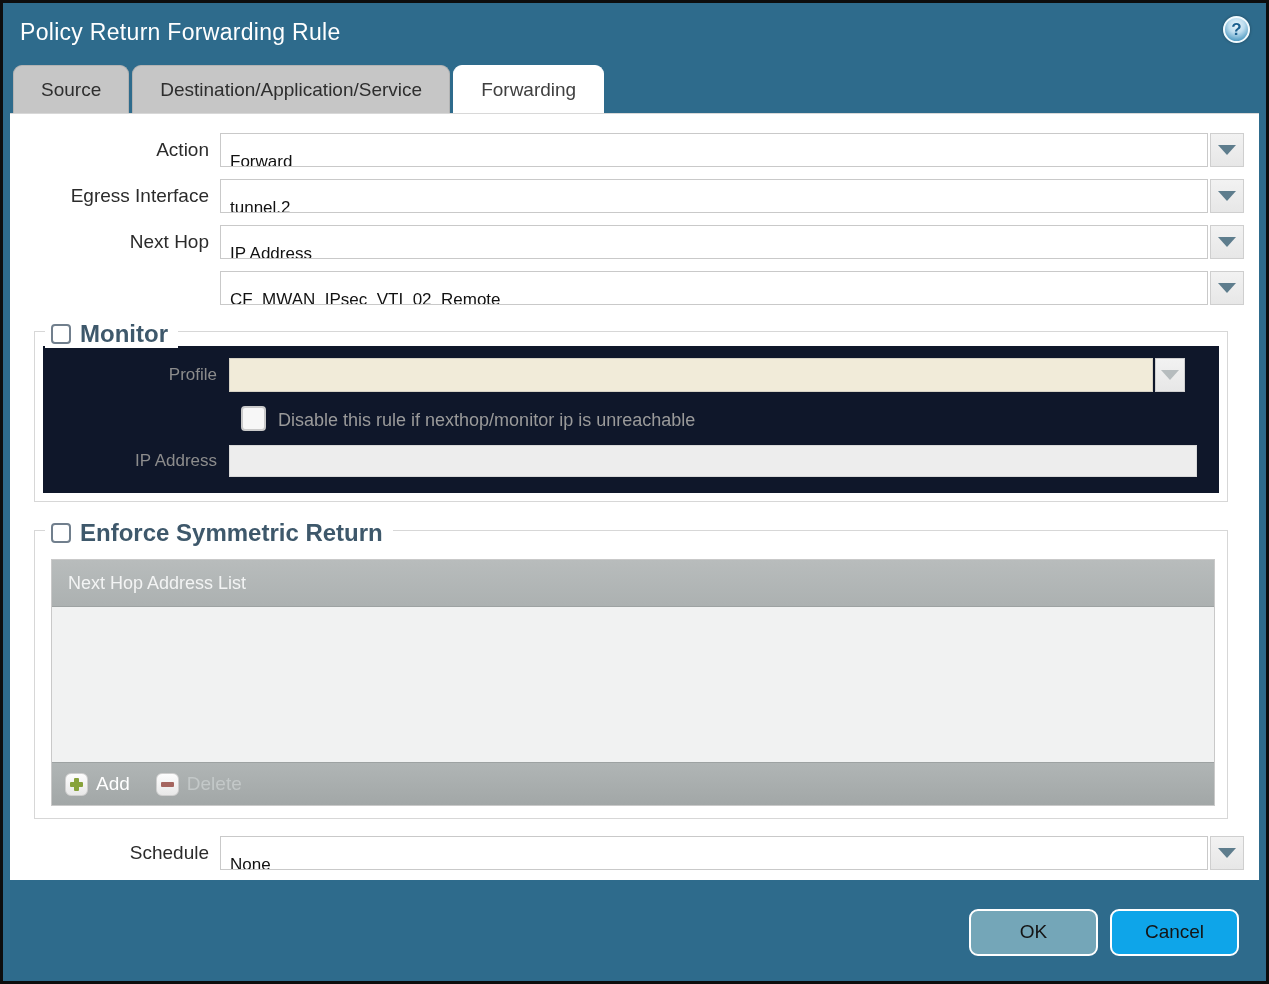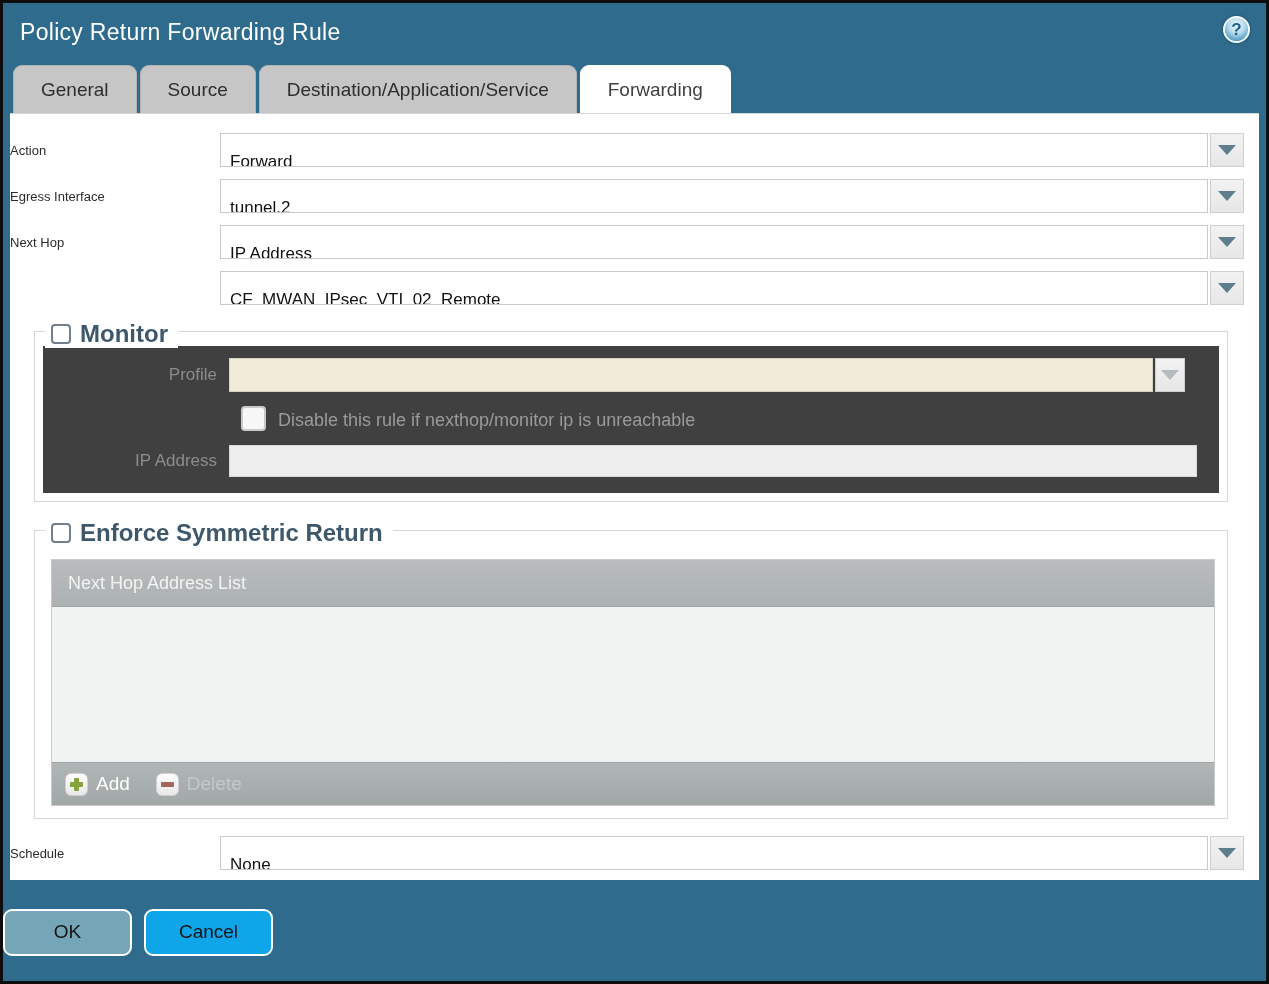--- a/index.html
+++ b/index.html
@@ -48,22 +48,22 @@
 
   
   .content {
     margin:0 7px; background:#ffffff; height:767px;
     padding:19px 15px 0 0; overflow:hidden;
     border-top:1px solid #d8d8d8;
   }
 
   .form-row { display:flex; align-items:center; margin-bottom:12px; }
   .row-label {
-    width:210px; padding-right:11px; text-align:left;
-    font-size:13px; color:#2b2b2b; flex:none;
+    width:210px; padding-right:11px; text-align:right;
+    font-size:19px; color:#2b2b2b; flex:none;
   }
   .field { flex:1; display:flex; align-items:stretch; }
   .textbox {
     flex:1; height:34px; line-height:32px;
     border:1px solid #c9c9c9; background:#ffffff;
     padding:12px 9px; font-size:17px; color:#111;
     white-space:nowrap; overflow:hidden;
   }
   .dd-btn {
     width:34px; height:34px; margin-left:2px; flex:none;
@@ -91,21 +91,21 @@
     position:absolute; top:-12px; left:10px;
     background:#ffffff; padding:0 10px 0 6px;
     display:flex; align-items:center; gap:9px;
   }
   .section-checkbox {
     width:20px; height:20px; border:2px solid #717f8d; border-radius:4px;
     background:#ffffff; cursor:pointer; flex:none;
   }
   .legend-label { font-size:24px; font-weight:bold; color:#3e586b; }
 
-  .gray-panel { background:#404040; padding:12px 14px 16px 0; }
+  .gray-panel { background:#0f172a; padding:12px 14px 16px 0; }
   .panel-row { display:flex; align-items:center; margin-bottom:14px; }
   .panel-row:last-child { margin-bottom:0; }
   .panel-label {
     width:186px; padding-right:12px; text-align:right;
     font-size:17px; color:#8c8c8c; flex:none;
   }
   .textbox.disabled-beige { background:#f1ebd9; border-color:#d6d2c4; }
   .textbox.disabled-gray { background:#ededed; border-color:#d9d9d9; height:32px; }
 
   .inline-check-row { display:flex; align-items:flex-end; margin:2px 0 14px 198px; gap:12px; }
@@ -144,21 +144,21 @@
     position:absolute; top:4px; bottom:4px; left:50%; margin-left:-2.5px; width:5px; border-radius:1px;
   }
   .plus .bar-h, .plus .bar-v { background:#87a23b; }
   .minus .bar-h { background:#a5655f; }
   .tbl-btn-label { font-size:19px; color:#ffffff; }
   .tbl-btn.disabled .tbl-btn-label { color:#c3c8c8; }
 
   
   .footer {
     position:absolute; left:0; right:0; bottom:0; height:98px;
-    display:flex; justify-content:flex-start; align-items:center;
+    display:flex; justify-content:flex-end; align-items:center;
     gap:12px; padding-right:27px;
   }
   .btn {
     min-width:129px; height:47px;
     border-radius:9px; border:2px solid #ffffff;
     font-size:19px; color:#141414;
     font-family:"Liberation Sans", sans-serif;
     cursor:pointer;
   }
   .btn-ok { background:#74a6b8; }
@@ -168,21 +168,20 @@
 <body>
 
 <div class="dialog">
 
   <div class="titlebar">
     <div class="title">Policy Return Forwarding Rule</div>
     <div class="help-icon">?</div>
   </div>
 
   <div class="tabs">
-    <div class="tab">General</div>
     <div class="tab">Source</div>
     <div class="tab">Destination/Application/Service</div>
     <div class="tab active">Forwarding</div>
   </div>
 
   <div class="content">
 
     <div class="form-row">
       <div class="row-label">Action</div>
       <div class="field">

